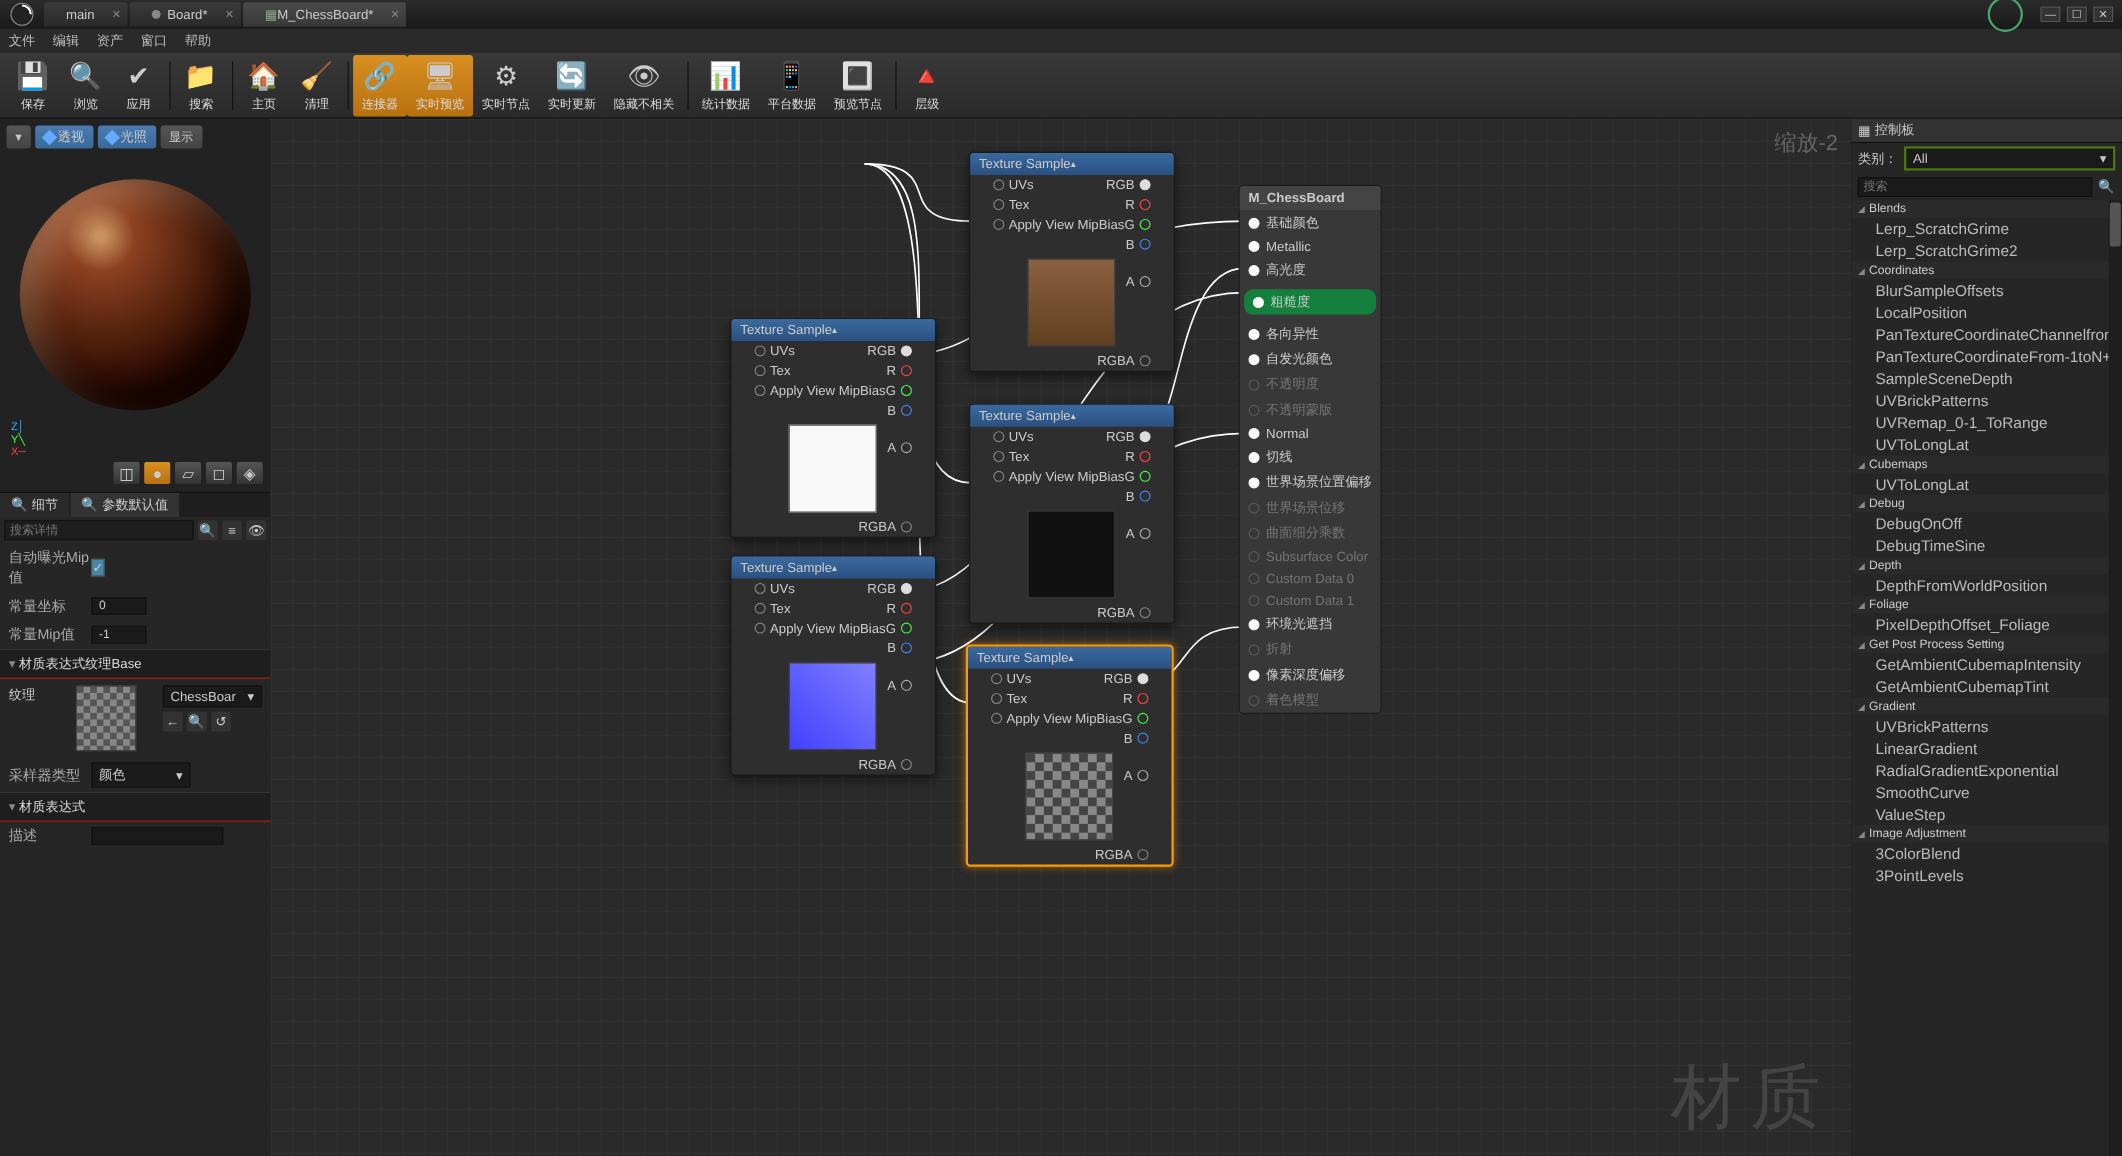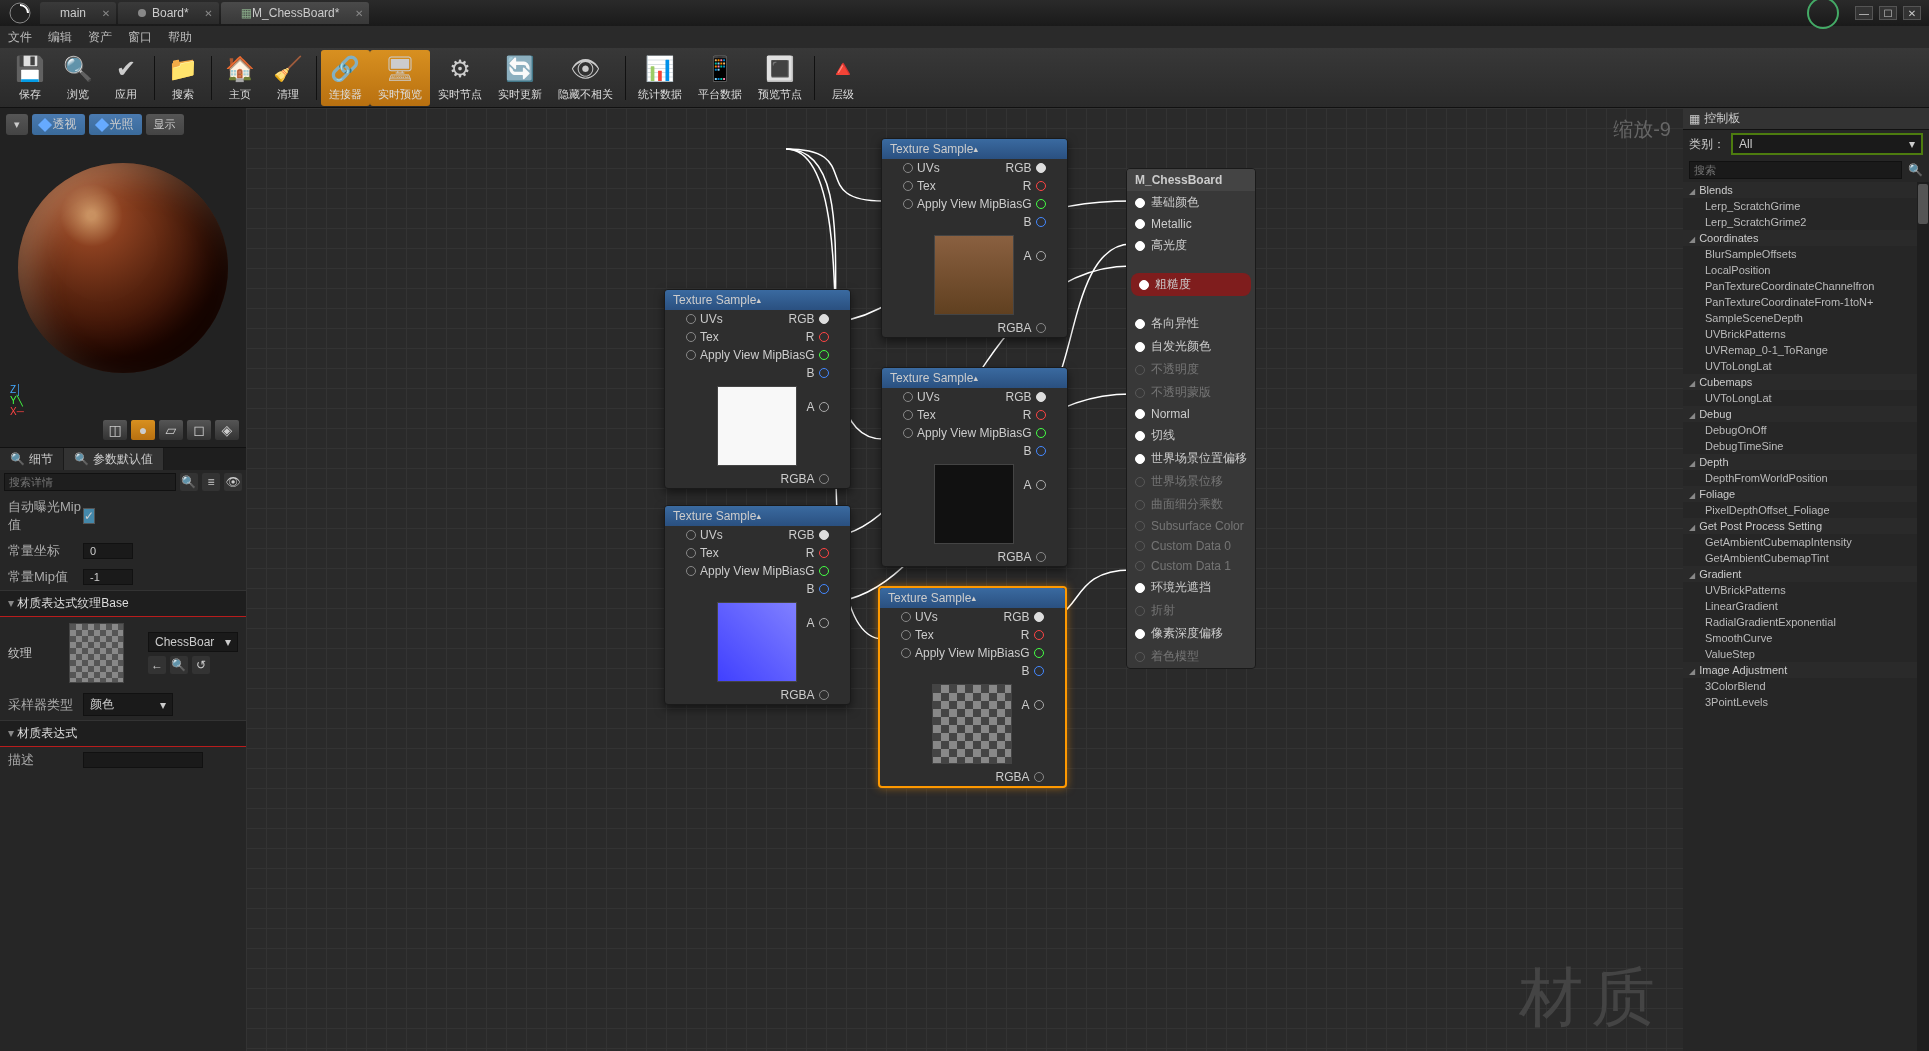--- a/index.html
+++ b/index.html
@@ -43,21 +43,21 @@
 .dsearch input{flex:1;background:#1e1e1e;border:1px solid #111;height:18px;padding:0 4px;color:#888;font-size:11px}
 .dico{width:18px;height:18px;background:#333;display:flex;align-items:center;justify-content:center;border-radius:2px;cursor:pointer}
 .detailpanel{flex:1;overflow-y:auto;background:#262626}
 .drow{display:flex;align-items:center;padding:4px 8px;min-height:24px}
 .drow .lbl{width:75px;font-size:13px;color:#aaa}
 .drow .val{flex:1}
 .dinput{background:#1a1a1a;border:1px solid #111;padding:1px 6px;color:#ccc;width:50px;font-size:11px}
 .dchk{width:14px;height:14px;background:#333;border:1px solid #555}
 .dhdr{background:#1e1e1e;padding:4px 8px;font-size:12px;color:#ddd;border-top:1px solid #333;border-bottom:1px solid #b91c1c}
 .dhdr::before{content:"▾ ";color:#888}
-.texthumb{display:flex;align-items:center;gap:24px;padding:6px 8px}
+.texthumb{display:flex;align-items:flex-start;gap:24px;padding:6px 8px}
 .texthumb .thumb{width:60px;height:60px;background:repeating-conic-gradient(#888 0 25%,#555 0 50%) 0 0/12px 12px;border:1px solid #444}
 .combobox{background:#1a1a1a;border:1px solid #111;padding:2px 6px;display:flex;align-items:center;justify-content:space-between;cursor:pointer;width:90px}
 .graph{flex:1;background:#2a2a2a;position:relative;background-image:linear-gradient(#333 1px,transparent 1px),linear-gradient(90deg,#333 1px,transparent 1px);background-size:20px 20px;overflow:hidden}
 .graph .zoom{position:absolute;top:8px;right:12px;font-size:20px;color:#666}
 .graph .watermark{position:absolute;bottom:10px;right:20px;font-size:64px;color:#444;letter-spacing:8px}
 .node{position:absolute;background:#2e2e2e;border:1px solid #1a1a1a;border-radius:4px;box-shadow:0 4px 10px rgba(0,0,0,.5);min-width:160px}
 .node.sel{border:2px solid #f90;box-shadow:0 0 8px rgba(255,150,0,.5)}
 .node .nhdr{background:linear-gradient(#3a6aa0,#2a5080);padding:3px 8px;border-radius:3px 3px 0 0;display:flex;align-items:center}
 .node .nhdr .tri{font-size:9px}
 .node .nrow{display:flex;justify-content:space-between;align-items:flex-start;padding:2px 17px;font-size:11px}
@@ -67,32 +67,32 @@
 .node .nrow .pin.g{border-color:#4f4}
 .node .nrow .pin.b{border-color:#48f}
 .node .nrow .pin.a{border-color:#aaa}
 .node .nimg{width:80px;height:80px;margin:4px auto;border:1px solid #444}
 .matnode{position:absolute;background:#383838;border:1px solid #1a1a1a;border-radius:4px;min-width:120px}
 .matnode .mhdr{background:#444;padding:4px 8px;border-radius:3px 3px 0 0;font-weight:bold}
 .matnode .mrow{display:flex;align-items:center;padding:3px 8px;font-size:11px;gap:6px}
 .matnode .mrow .pin{width:10px;height:10px;border-radius:50%;border:1px solid #888}
 .matnode .mrow .pin.on{background:#fff;border-color:#fff}
 .matnode .mrow.dim{opacity:.4}
-.matnode .mrow.hl{background:#7f1d1d;border-radius:8px;margin:16px 4px}
+.matnode .mrow.hl{background:#15803d;border-radius:8px;margin:6px 4px}
 svg.wires{position:absolute;top:0;left:0;width:100%;height:100%;pointer-events:none}
 svg.wires path{stroke:#fff;stroke-width:1.5;fill:none}
 .rightcol{width:246px;background:#262626;display:flex;flex-direction:column}
 .rhdr{height:22px;background:#333;display:flex;align-items:center;padding:0 6px;gap:4px;border-bottom:1px solid #111}
 .rrow{display:flex;align-items:center;padding:3px 6px;gap:6px}
 .rselect{flex:1;background:#1a1a1a;border:2px solid #4d7c0f;padding:2px 6px;display:flex;justify-content:space-between;cursor:pointer}
 .rsearch{background:#1a1a1a;border:1px solid #111;padding:2px 4px;color:#888;flex:1;font-size:11px}
 .rlist{flex:1;overflow-y:auto}
 .rcat{padding:2px 6px;font-size:11px;color:#ccc;background:#2a2a2a}
 .rcat::before{content:"◢";font-size:8px;margin-right:4px;color:#888}
-.ritem{padding:2px 6px 2px 22px;font-size:11px;color:#bbb;cursor:pointer}
+.ritem{padding:2px 6px 2px 22px;font-size:14px;color:#bbb;cursor:pointer}
 .scrollbar{width:12px;background:#1e1e1e;position:absolute;right:0;top:0;bottom:0}
 .scrollthumb{width:10px;background:#555;margin:1px;border-radius:2px}
 </style>
 </head>
 <body>
 
 <div class="titlebar">
   <div class="logo">
     <svg viewBox="0 0 24 24">
         <circle cx="12" cy="12" r="10" fill="#222" stroke="#888"></circle>
@@ -285,21 +285,21 @@
         </div>
       <div class="dhdr">材质表达式</div>
       <div class="drow">
           <span class="lbl">描述</span>
           <span class="val"><input class="dinput" style="width: 120px;"></span>
         </div>
     </div>
   </div>
 
   <div class="graph">
-    <div class="zoom">缩放-9</div>
+    <div class="zoom">缩放-2</div>
     <div class="watermark">材质</div>
 
     <svg class="wires">
       <path d="M 540 41 C 620 41 560 93 637 93"></path>
       <path d="M 540 41 C 640 41 540 331 637 331"></path>
       <path d="M 540 41 C 640 41 540 531 637 531"></path>
       <path d="M 575 215 C 680 215 700 93 885 93"></path>
       <path d="M 575 495 C 700 495 720 286 885 286"></path>
       <path d="M 575 430 C 700 430 720 158 885 158"></path>
       <path d="M 790 295 C 830 295 820 136 885 136"></path>

